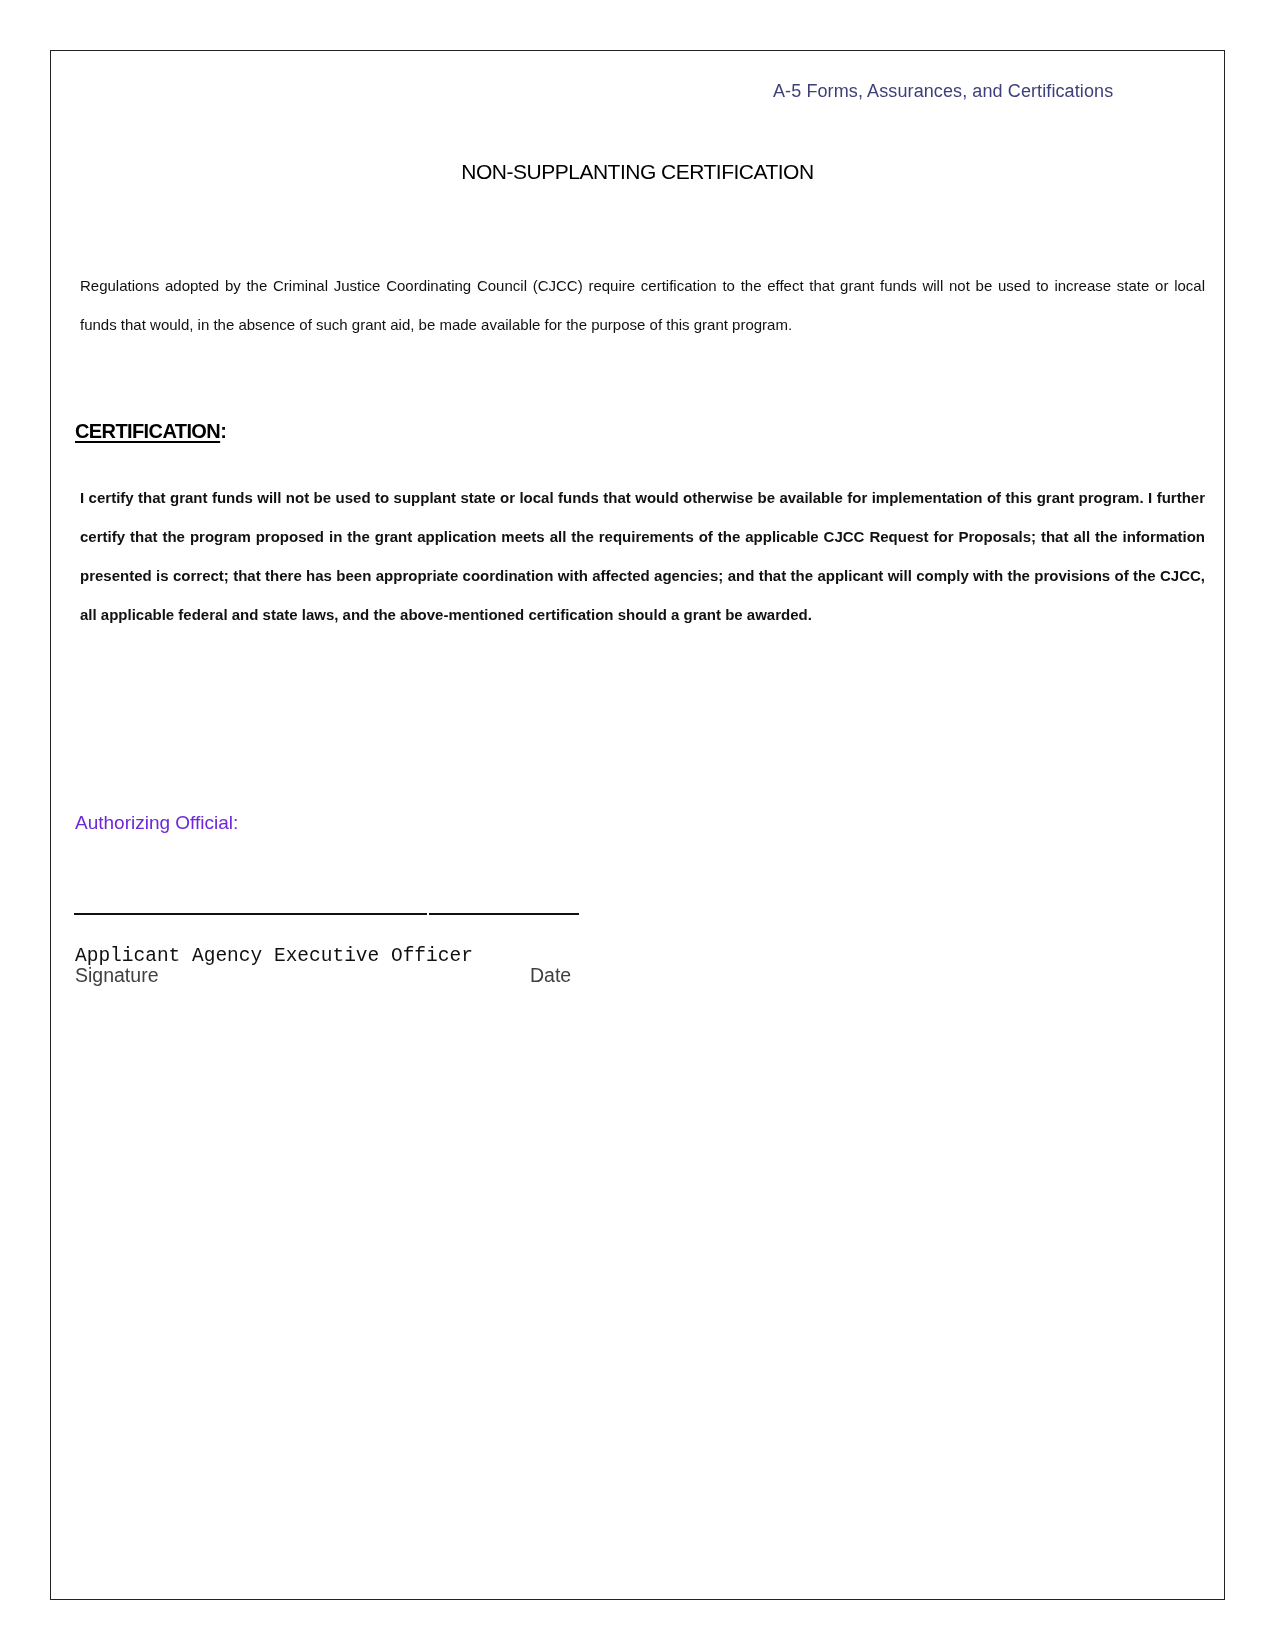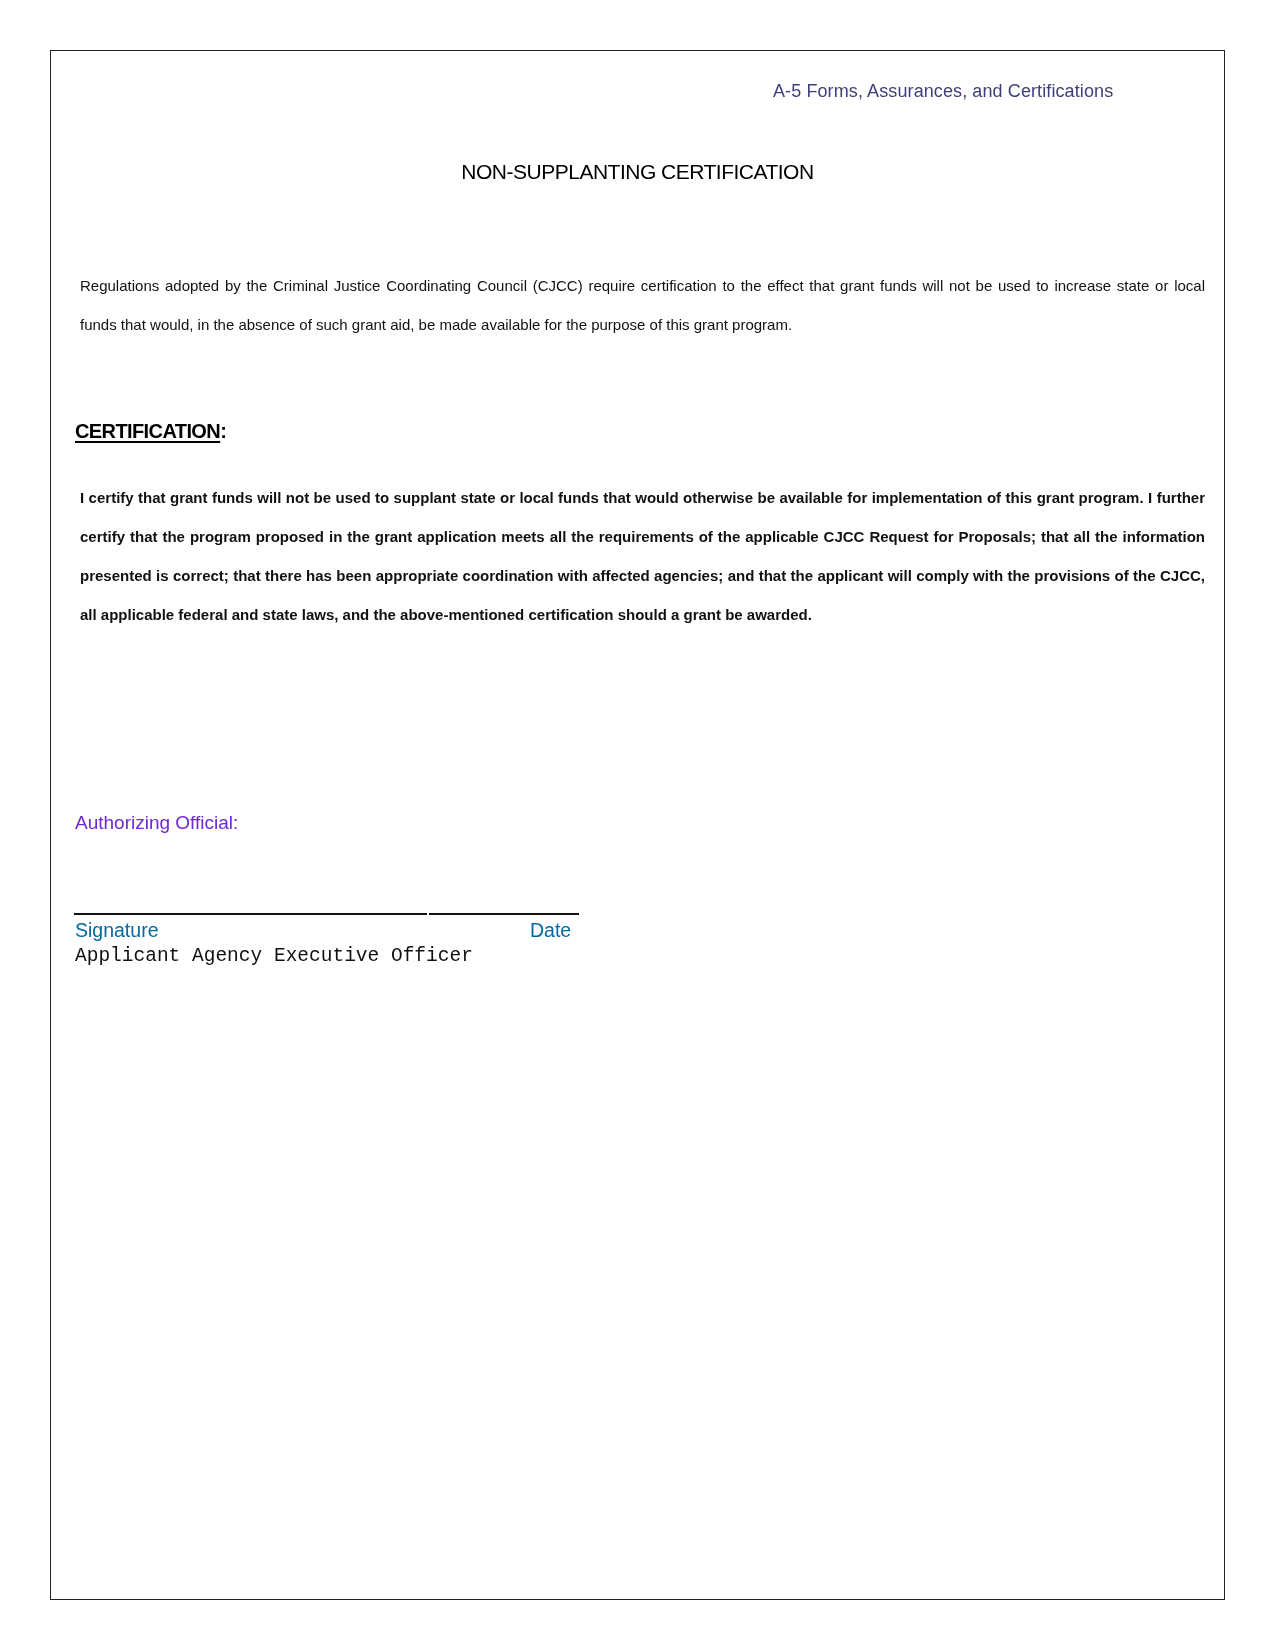--- a/index.html
+++ b/index.html
@@ -92,23 +92,23 @@
     .sig-line.signature {
       left: 74px;
       width: 353px;
     }
     .sig-line.date {
       left: 429px;
       width: 150px;
     }
     .sig-label {
       position: absolute;
-      top: 919px;
+      top: 964px;
       font-size: 19.5px;
-      color: #0369a1;
+      color: #404040;
     }
     .sig-label.signature-label {
       left: 75px;
     }
     .sig-label.date-label {
       left: 530px;
       width: 52px;
       text-align: left;
     }
     .officer-label {

